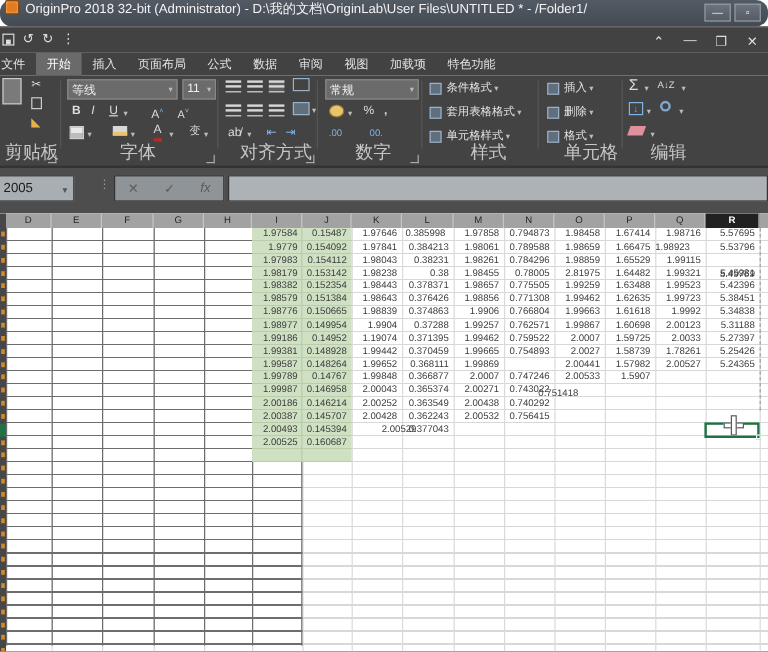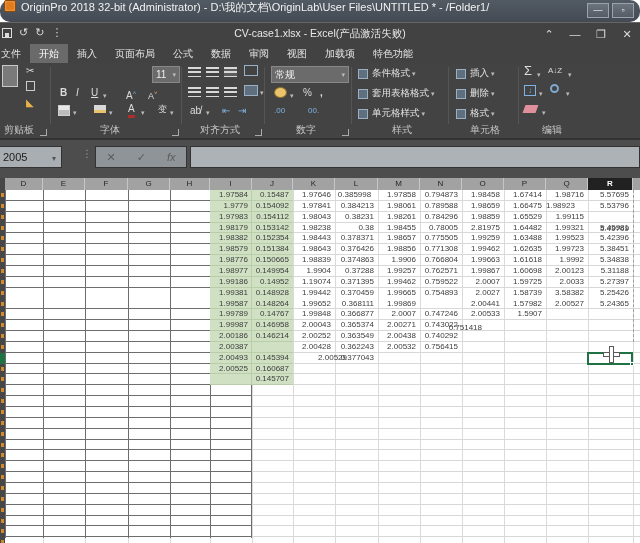--- a/index.html
+++ b/index.html
@@ -32,21 +32,21 @@
   #tellme{color:#9b9b9b;margin-right:14px;display:flex;align-items:center;}
   #bulb-icon{width:7px;height:7px;border:1px solid #9b9b9b;border-radius:50%;margin-right:3px;position:relative;}
   #bulb-icon:after{content:"";position:absolute;left:2px;top:7px;width:2px;height:2px;background:#9b9b9b;}
   #signin{color:#eee;margin-right:14px;}
   #share{color:#eee;display:flex;align-items:center;}
   #person-icon{width:8px;height:8px;border:1px solid #eee;border-radius:50% 50% 0 0;margin-right:3px;}
 
   
   #ribbon{left:0;top:63px;width:640px;height:77px;background:#434343;color:#e6e6e6;font-size:9px;border-bottom:2px solid #333;}
   .vsep{position:absolute;top:4px;bottom:14px;width:1px;background:#555;}
-  .grp-label{position:absolute;bottom:1px;font-size:10px;color:#c6c6c6;white-space:nowrap;}
+  .grp-label{position:absolute;bottom:1px;font-size:15px;color:#c6c6c6;white-space:nowrap;}
   .launcher{position:absolute;bottom:2px;width:7px;height:7px;border-right:1px solid #aaa;border-bottom:1px solid #aaa;}
   .ricon{position:absolute;color:#dcdcdc;font-size:10px;line-height:12px;}
   .dd{color:#bbb;font-size:7px;}
   .combo{position:absolute;background:#6b6b6b;border:1px solid #888;color:#f0f0f0;font-size:10px;padding:0 3px;display:flex;justify-content:space-between;align-items:center;}
   .btn-wide{position:absolute;color:#e2e2e2;font-size:9.5px;white-space:nowrap;display:flex;align-items:center;}
   .sq{display:inline-block;width:10px;height:10px;margin-right:4px;border:1px solid #9ab0c4;background:#5f6f7d;}
   .alin{position:absolute;width:13px;height:10px;display:flex;flex-direction:column;justify-content:space-between;}
   .alin i{display:block;height:1.5px;background:#d8d8d8;}
 
   
@@ -99,21 +99,20 @@
     </span>
   </div>
 
   <div id="excel-titlebar" class="abs">
     <span id="qat">
       <span class="qat-item" id="save-glyph"></span>
       <span class="qat-item">↺</span>
       <span class="qat-item">↻</span>
       <span class="qat-item">⋮</span>
     </span>
-    <span id="excel-title">CV-case1.xlsx - Excel(产品激活失败)</span>
     <span id="excel-controls">
       <span class="tbtn">⌃</span>
       <span class="tbtn">—</span>
       <span class="tbtn">❐</span>
       <span class="tbtn">✕</span>
     </span>
   </div>
 
   <div id="tab-row" class="abs">
     <span class="rtab" id="tab-file">文件</span>
@@ -130,20 +129,24 @@
 
   <div id="ribbon" class="abs">
 
     <span class="ricon" style="left:2px;top:2px;width:16px;height:22px;border:1px solid #c9c9c9;background:#7a7a7a;"></span>
     <span class="ricon" style="left:26px;top:2px;">✂</span>
     <span class="ricon" style="left:26px;top:18px;width:9px;height:10px;border:1px solid #ccc;"></span>
     <span class="ricon" style="left:26px;top:34px;color:#e8b24a;">◣</span>
     <span class="launcher" style="left:40px;"></span>
     <span class="vsep" style="left:50px;"></span>
 
+    <div class="combo" style="left:56px;top:3px;width:92px;height:17px;">
+        <span>等线</span>
+        <span class="dd">▾</span>
+      </div>
     <div class="combo" style="left:152px;top:3px;width:28px;height:17px;">
         <span>11</span>
         <span class="dd">▾</span>
       </div>
     <span class="ricon" style="left:60px;top:24px;font-weight:bold;">B</span>
     <span class="ricon" style="left:76px;top:24px;font-style:italic;">I</span>
     <span class="ricon" style="left:91px;top:24px;text-decoration:underline;">U</span>
     <span class="ricon dd" style="left:103px;top:27px;">▾</span>
     <span class="ricon" style="left:126px;top:24px;">A<sup style="font-size:6px;color:#7fb2e5;">˄</sup></span>
     <span class="ricon" style="left:148px;top:24px;font-size:9px;">A<sup style="font-size:6px;color:#e5a97f;">˅</sup></span>
@@ -399,21 +402,21 @@
         <span class="cell" style="left: 546px; width: 41px; top: 98.8px;">2.0033</span>
         <span class="cell" style="left: 588px; width: 44px; top: 98.8px;">5.27397</span>
         <span class="cell" style="left: 210px; width: 41px; top: 109.65px;">1.99381</span>
         <span class="cell" style="left: 252px; width: 40px; top: 109.65px;">0.148928</span>
         <span class="cell" style="left: 293px; width: 41px; top: 109.65px;">1.99442</span>
         <span class="cell" style="left: 335px; width: 42px; top: 109.65px;">0.370459</span>
         <span class="cell" style="left: 378px; width: 41px; top: 109.65px;">1.99665</span>
         <span class="cell" style="left: 420px; width: 41px; top: 109.65px;">0.754893</span>
         <span class="cell" style="left: 462px; width: 41px; top: 109.65px;">2.0027</span>
         <span class="cell" style="left: 504px; width: 41px; top: 109.65px;">1.58739</span>
-        <span class="cell" style="left: 546px; width: 41px; top: 109.65px;">3.58382</span>
+        <span class="cell" style="left: 546px; width: 41px; top: 109.65px;">1.78261</span>
         <span class="cell" style="left: 588px; width: 44px; top: 109.65px;">5.25426</span>
         <span class="cell" style="left: 210px; width: 41px; top: 120.5px;">1.99587</span>
         <span class="cell" style="left: 252px; width: 40px; top: 120.5px;">0.148264</span>
         <span class="cell" style="left: 293px; width: 41px; top: 120.5px;">1.99652</span>
         <span class="cell" style="left: 335px; width: 42px; top: 120.5px;">0.368111</span>
         <span class="cell" style="left: 378px; width: 41px; top: 120.5px;">1.99869</span>
         <span class="cell" style="left: 420px; width: 65px; top: 120.5px; margin-top: 24px;">0.751418</span>
         <span class="cell" style="left: 462px; width: 41px; top: 120.5px;">2.00441</span>
         <span class="cell" style="left: 504px; width: 41px; top: 120.5px;">1.57982</span>
         <span class="cell" style="left: 546px; width: 41px; top: 120.5px;">2.00527</span>
@@ -432,21 +435,21 @@
         <span class="cell" style="left: 335px; width: 42px; top: 142.2px;">0.365374</span>
         <span class="cell" style="left: 378px; width: 41px; top: 142.2px;">2.00271</span>
         <span class="cell" style="left: 420px; width: 41px; top: 142.2px;">0.743022</span>
         <span class="cell" style="left: 210px; width: 41px; top: 153.05px;">2.00186</span>
         <span class="cell" style="left: 252px; width: 40px; top: 153.05px;">0.146214</span>
         <span class="cell" style="left: 293px; width: 41px; top: 153.05px;">2.00252</span>
         <span class="cell" style="left: 335px; width: 42px; top: 153.05px;">0.363549</span>
         <span class="cell" style="left: 378px; width: 41px; top: 153.05px;">2.00438</span>
         <span class="cell" style="left: 420px; width: 41px; top: 153.05px;">0.740292</span>
         <span class="cell" style="left: 210px; width: 41px; top: 163.9px;">2.00387</span>
-        <span class="cell" style="left: 252px; width: 40px; top: 163.9px; margin-top: 32px;">0.145707</span>
+        <span class="cell" style="left: 252px; width: 40px; top: 163.9px;">0.145707</span>
         <span class="cell" style="left: 293px; width: 41px; top: 163.9px;">2.00428</span>
         <span class="cell" style="left: 335px; width: 42px; top: 163.9px;">0.362243</span>
         <span class="cell" style="left: 378px; width: 41px; top: 163.9px;">2.00532</span>
         <span class="cell" style="left: 420px; width: 41px; top: 163.9px;">0.756415</span>
         <span class="cell" style="left: 210px; width: 41px; top: 174.75px;">2.00493</span>
         <span class="cell" style="left: 252px; width: 40px; top: 174.75px;">0.145394</span>
         <span class="cell" style="left: 293px; width: 57px; top: 174.75px;">2.00529</span>
         <span class="cell" style="left: 335px; width: 42px; top: 174.75px;">0.377043</span>
         <span class="cell" style="left: 210px; width: 41px; top: 185.6px;">2.00525</span>
         <span class="cell" style="left: 252px; width: 40px; top: 185.6px;">0.160687</span>

